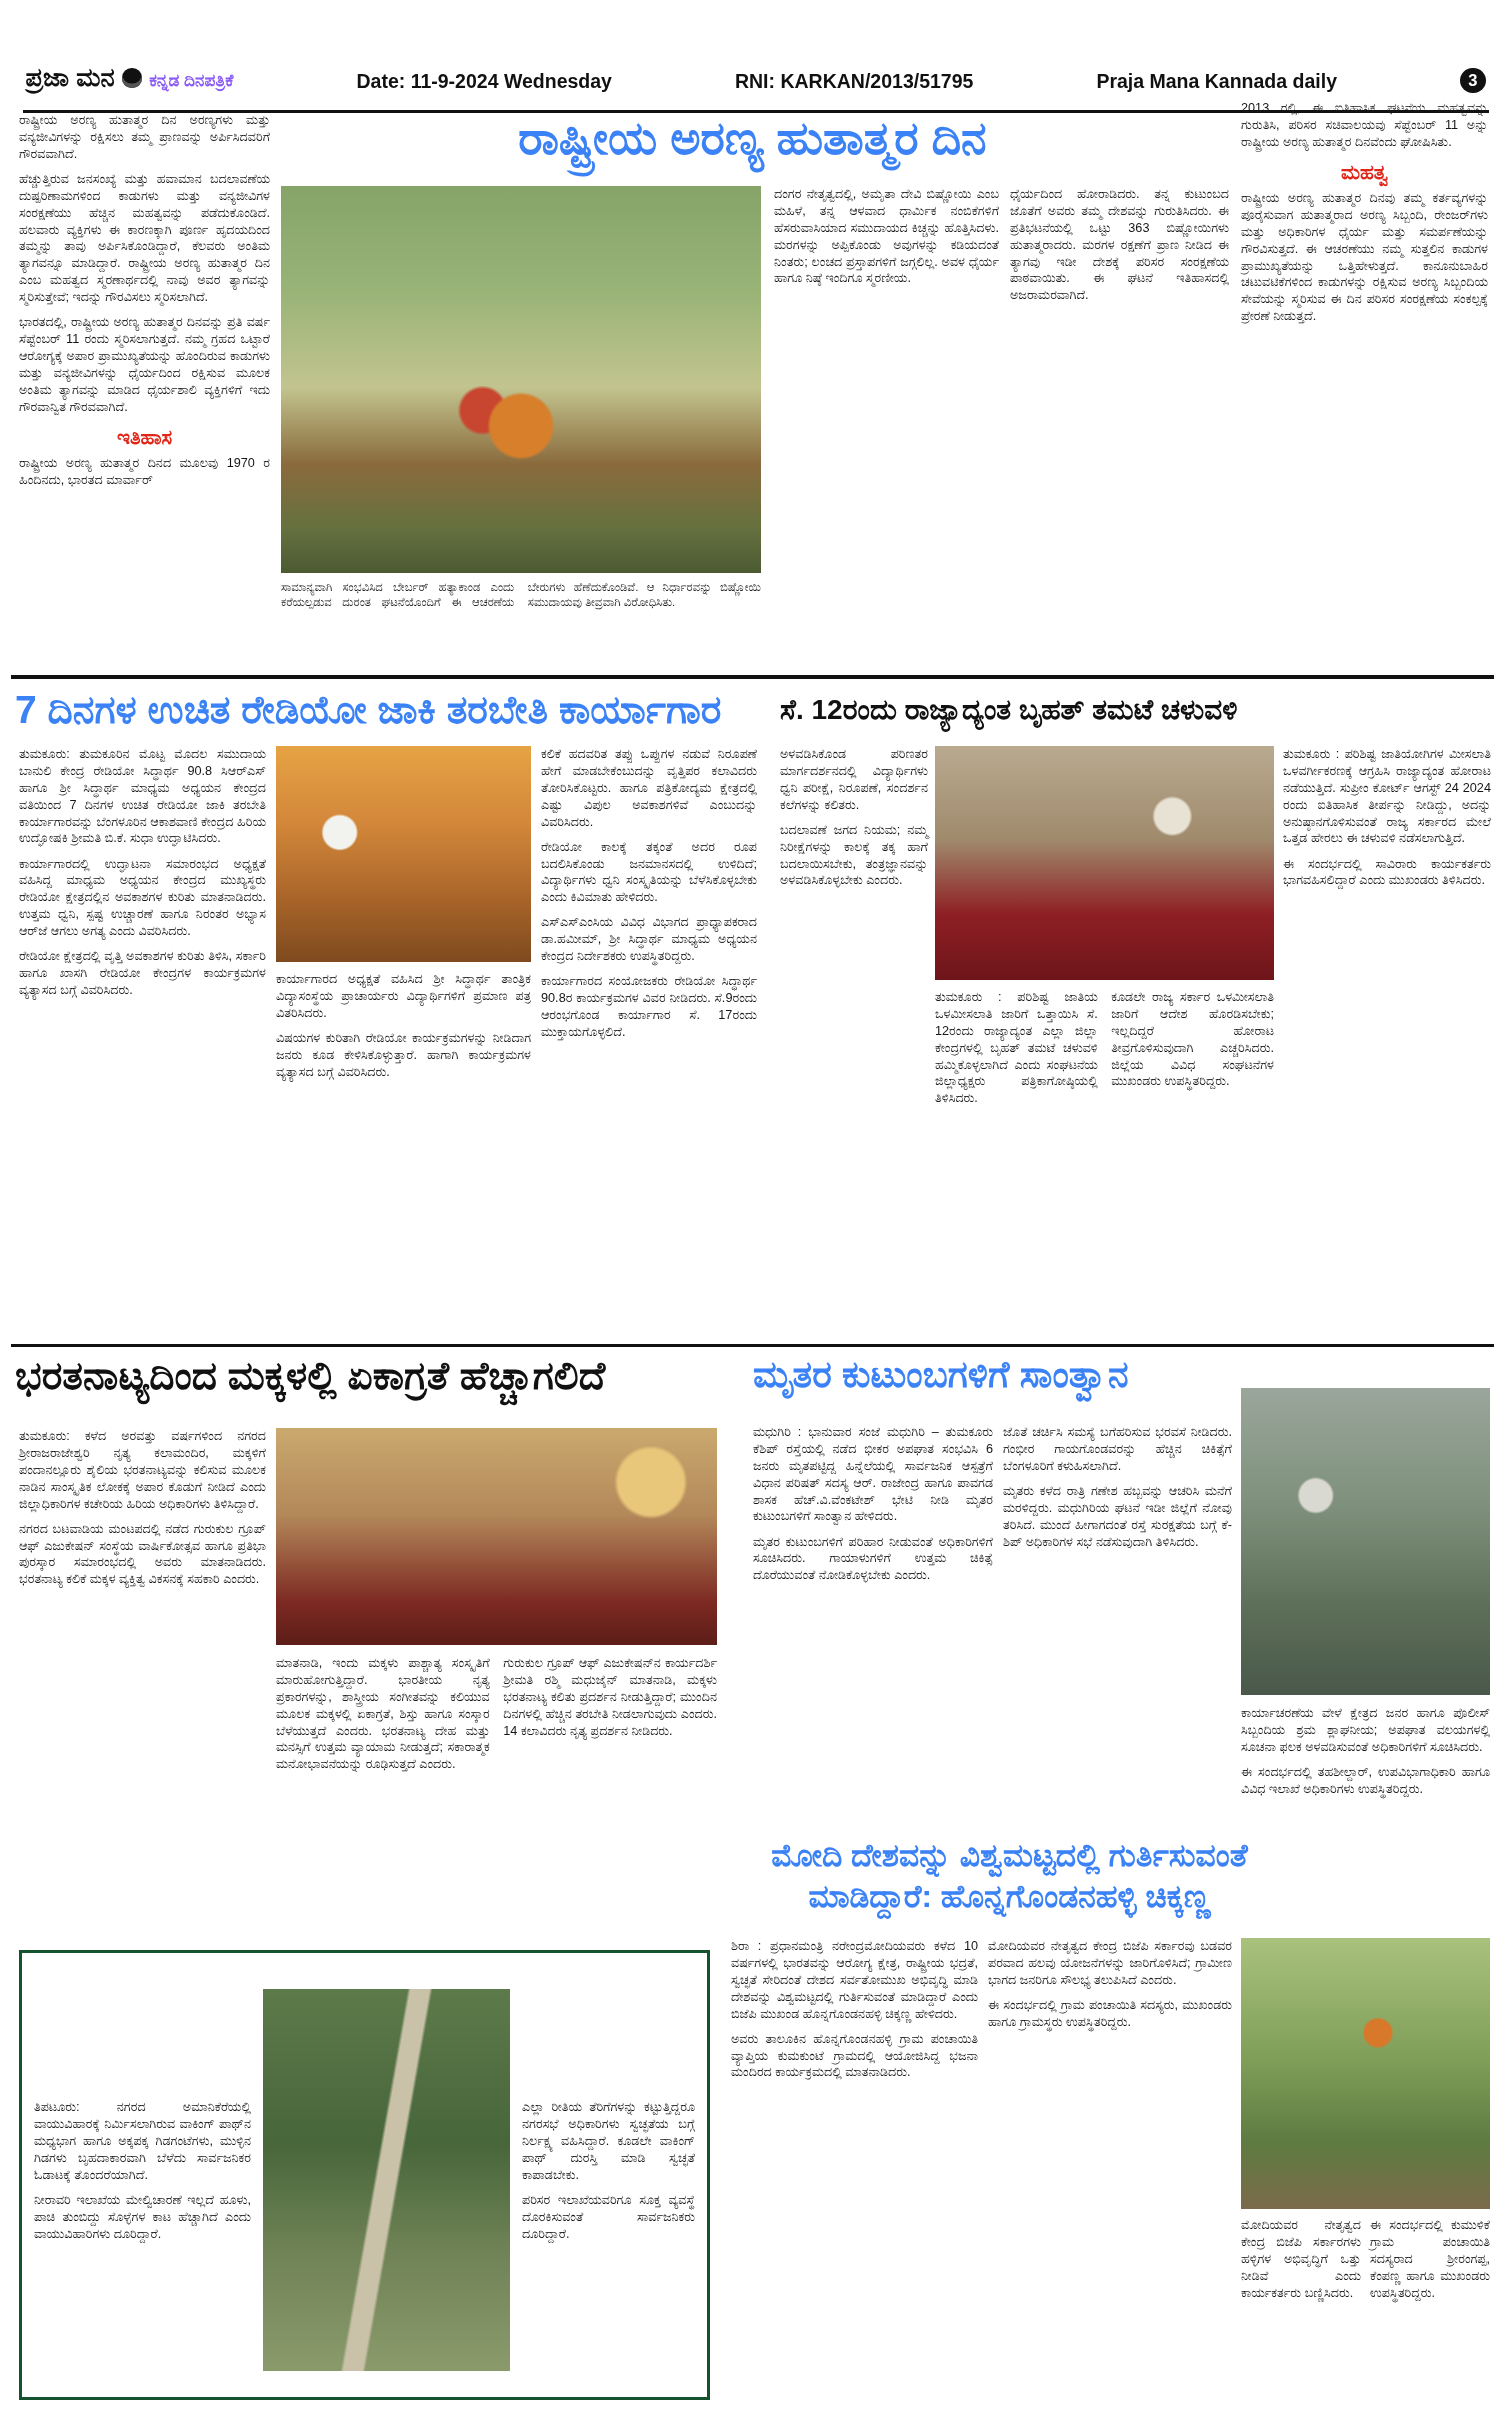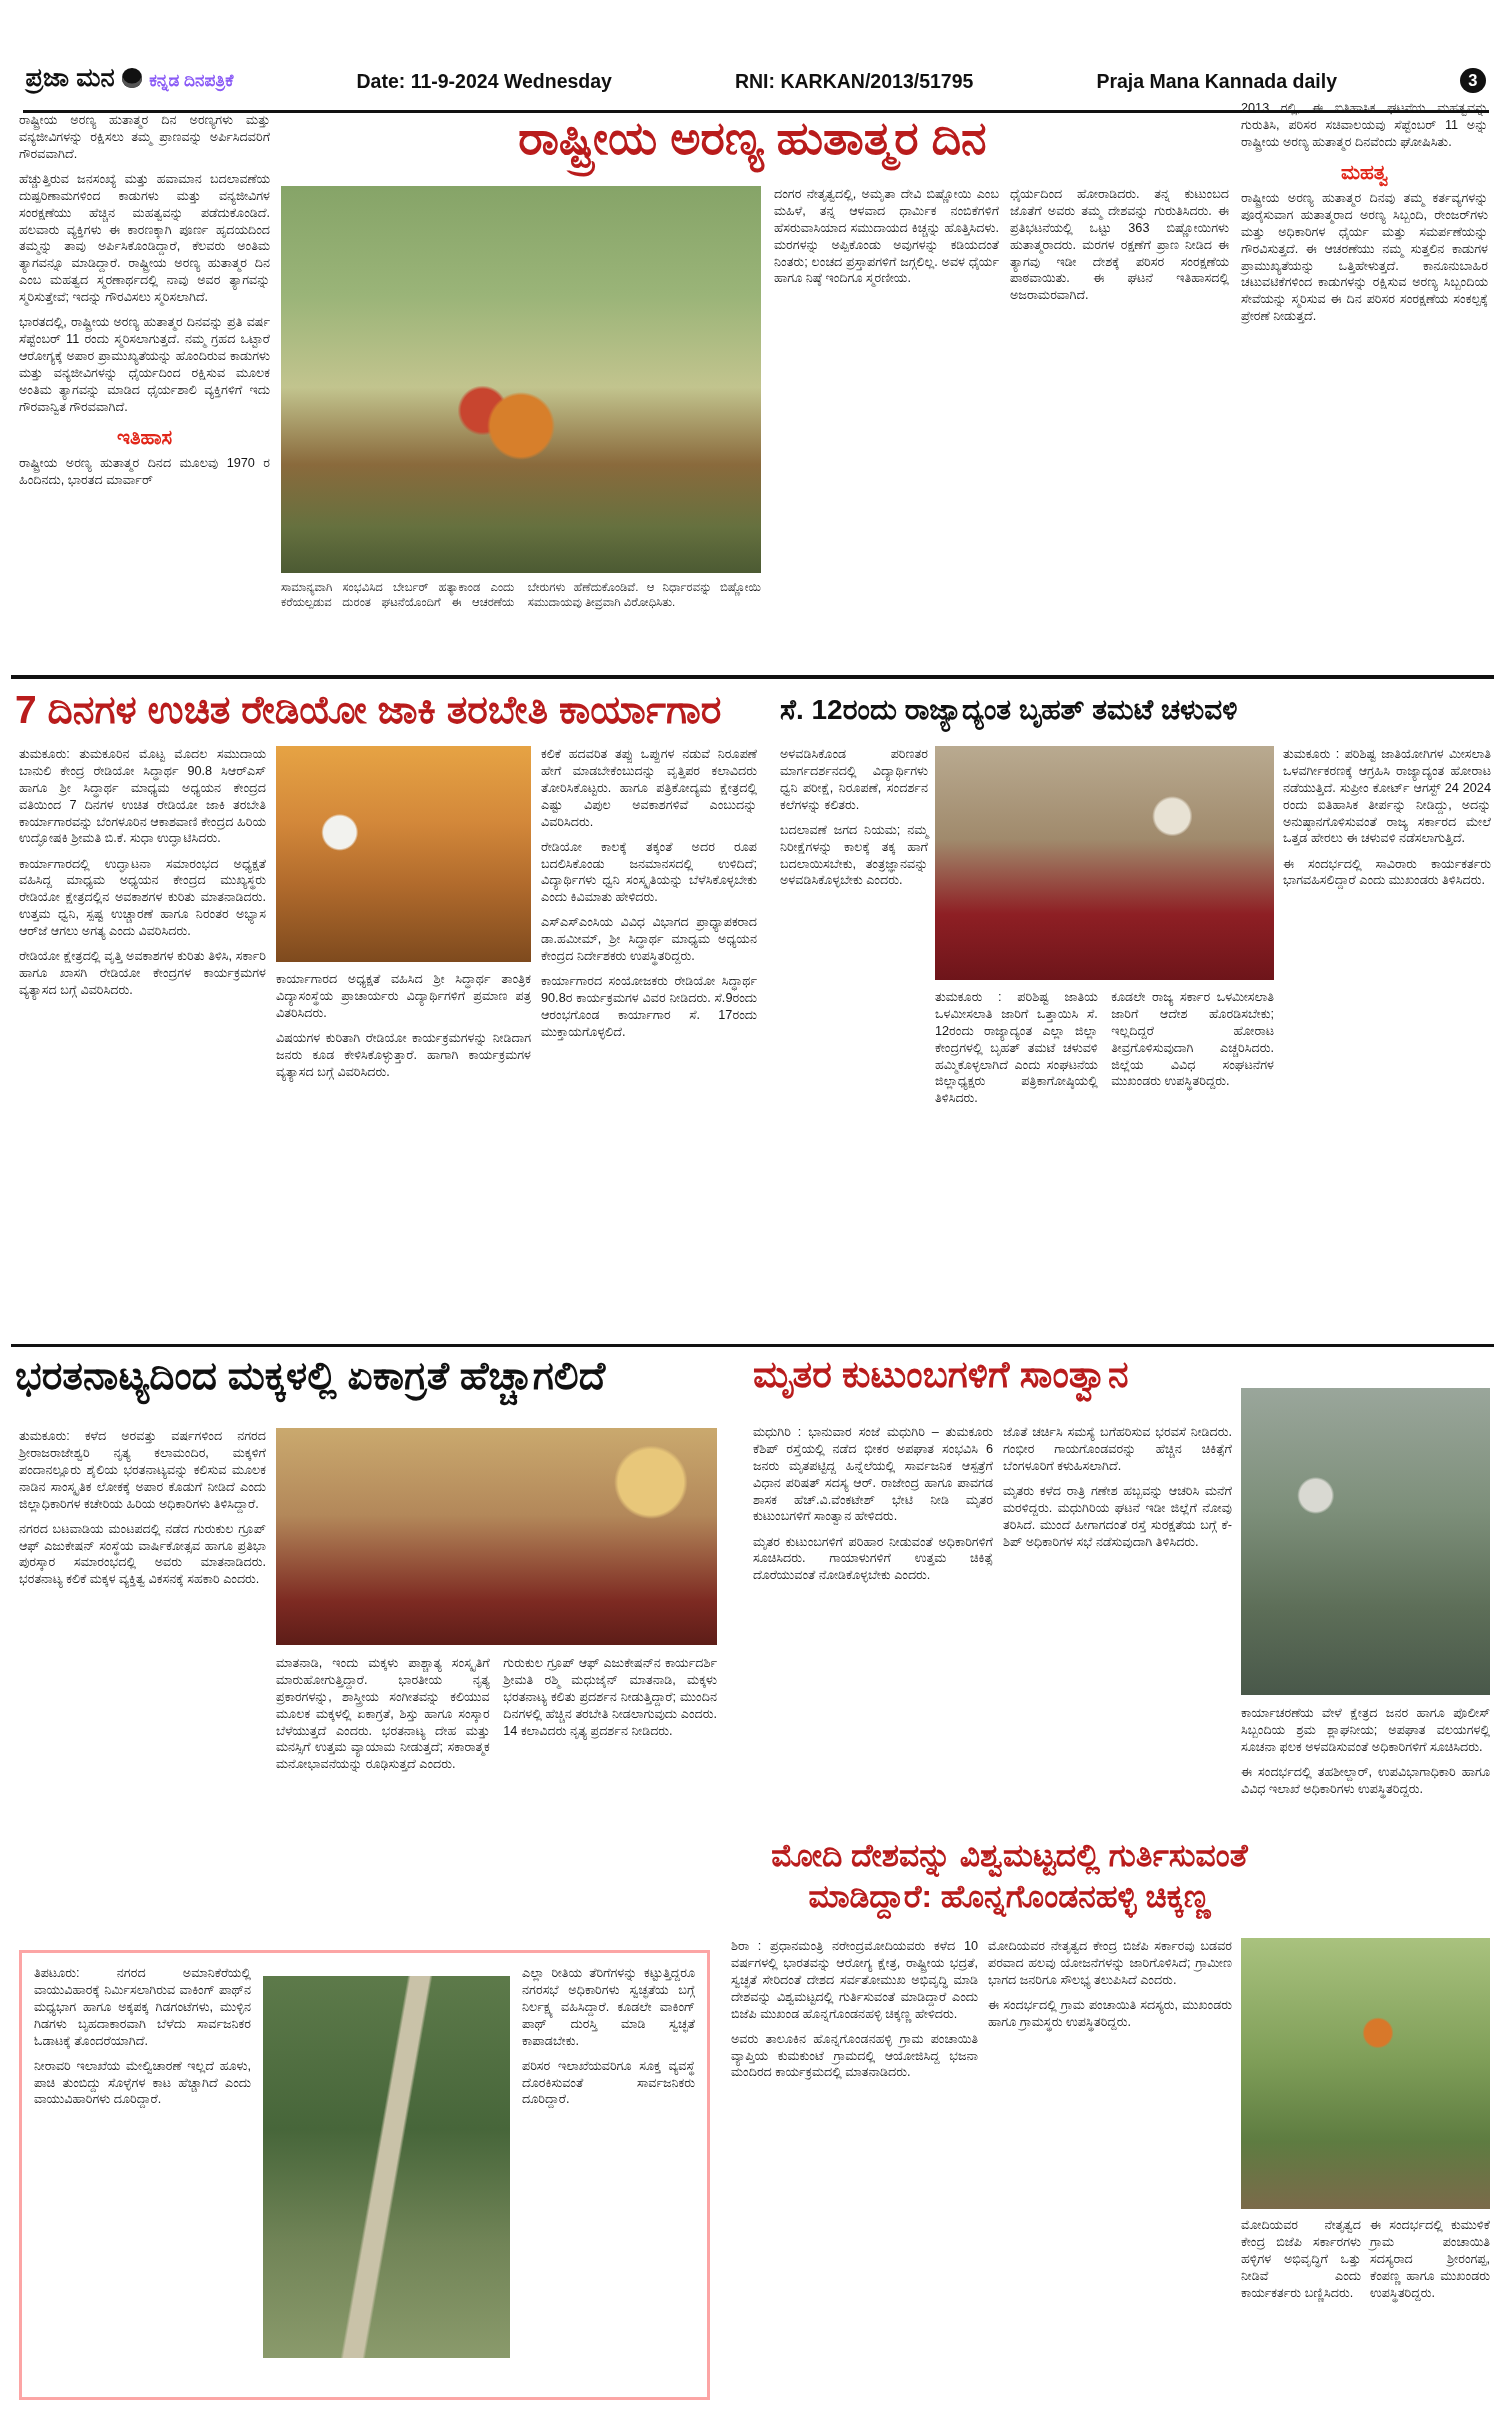--- a/index.html
+++ b/index.html
@@ -3,37 +3,37 @@
 <meta charset="utf-8">
 <style>
   html,body{margin:0;padding:0;background:#888;}
   .page{position:relative;width:1505px;height:2426px;background:#ffffff;
         font-family:"Liberation Sans","DejaVu Sans",sans-serif;color:#151515;overflow:hidden;}
   .abs{position:absolute;}
   .body{font-size:12.7px;line-height:1.33;text-align:justify;color:#161616;}
   .body p{margin:0 0 8.2px 0;}
   .cap{font-size:11.6px;line-height:1.3;text-align:justify;color:#222;}
   .rule{background:#111;}
-  .red{color:#b91c1c;}
+  .red{color:#3b82f6;}
   .headline{font-weight:700;letter-spacing:0;}
   .center{text-align:center;}
   .subhead{color:#e12619;font-weight:700;text-align:center;font-size:20px;margin:7.5px 0 4.5px;}
   .photo{background-size:cover;background-position:center;}
   
   .hdr{display:flex;align-items:flex-end;justify-content:space-between;
        border-bottom:3.7px solid #111;padding:0 3px 17px 3px;}
   .masthead{display:flex;align-items:baseline;gap:7.5px;}
   .masthead .mm{font-size:25.5px;font-weight:700;color:#111;}
   .masthead .logo{width:19.5px;height:19.5px;border-radius:50%;background:#111;align-self:center;
        box-shadow:inset 0 -4.5px 0 #555;}
   .masthead .sub{font-size:17px;font-weight:700;color:#8b5cf6;}
   .hdr .dt,.hdr .rni,.hdr .pname{font-size:19.5px;font-weight:700;color:#111;}
   .pageno{width:25.5px;height:25.5px;border-radius:50%;background:#111;color:#fff;
        display:flex;align-items:center;justify-content:center;font-size:16.5px;font-weight:700;}
-  .box{border:3px solid #fca5a5;}
+  .box{border:3px solid #14532d;align-items:center;}
   .twocol{column-count:2;column-gap:13.5px;}
 </style>
 </head>
 <body>
 
 <div class="page">
 
   <div class="abs hdr" style="left:22.5px;top:63px;width:1460px;">
     <div class="masthead">
       <span class="mm">ಪ್ರಜಾ ಮನ</span>

